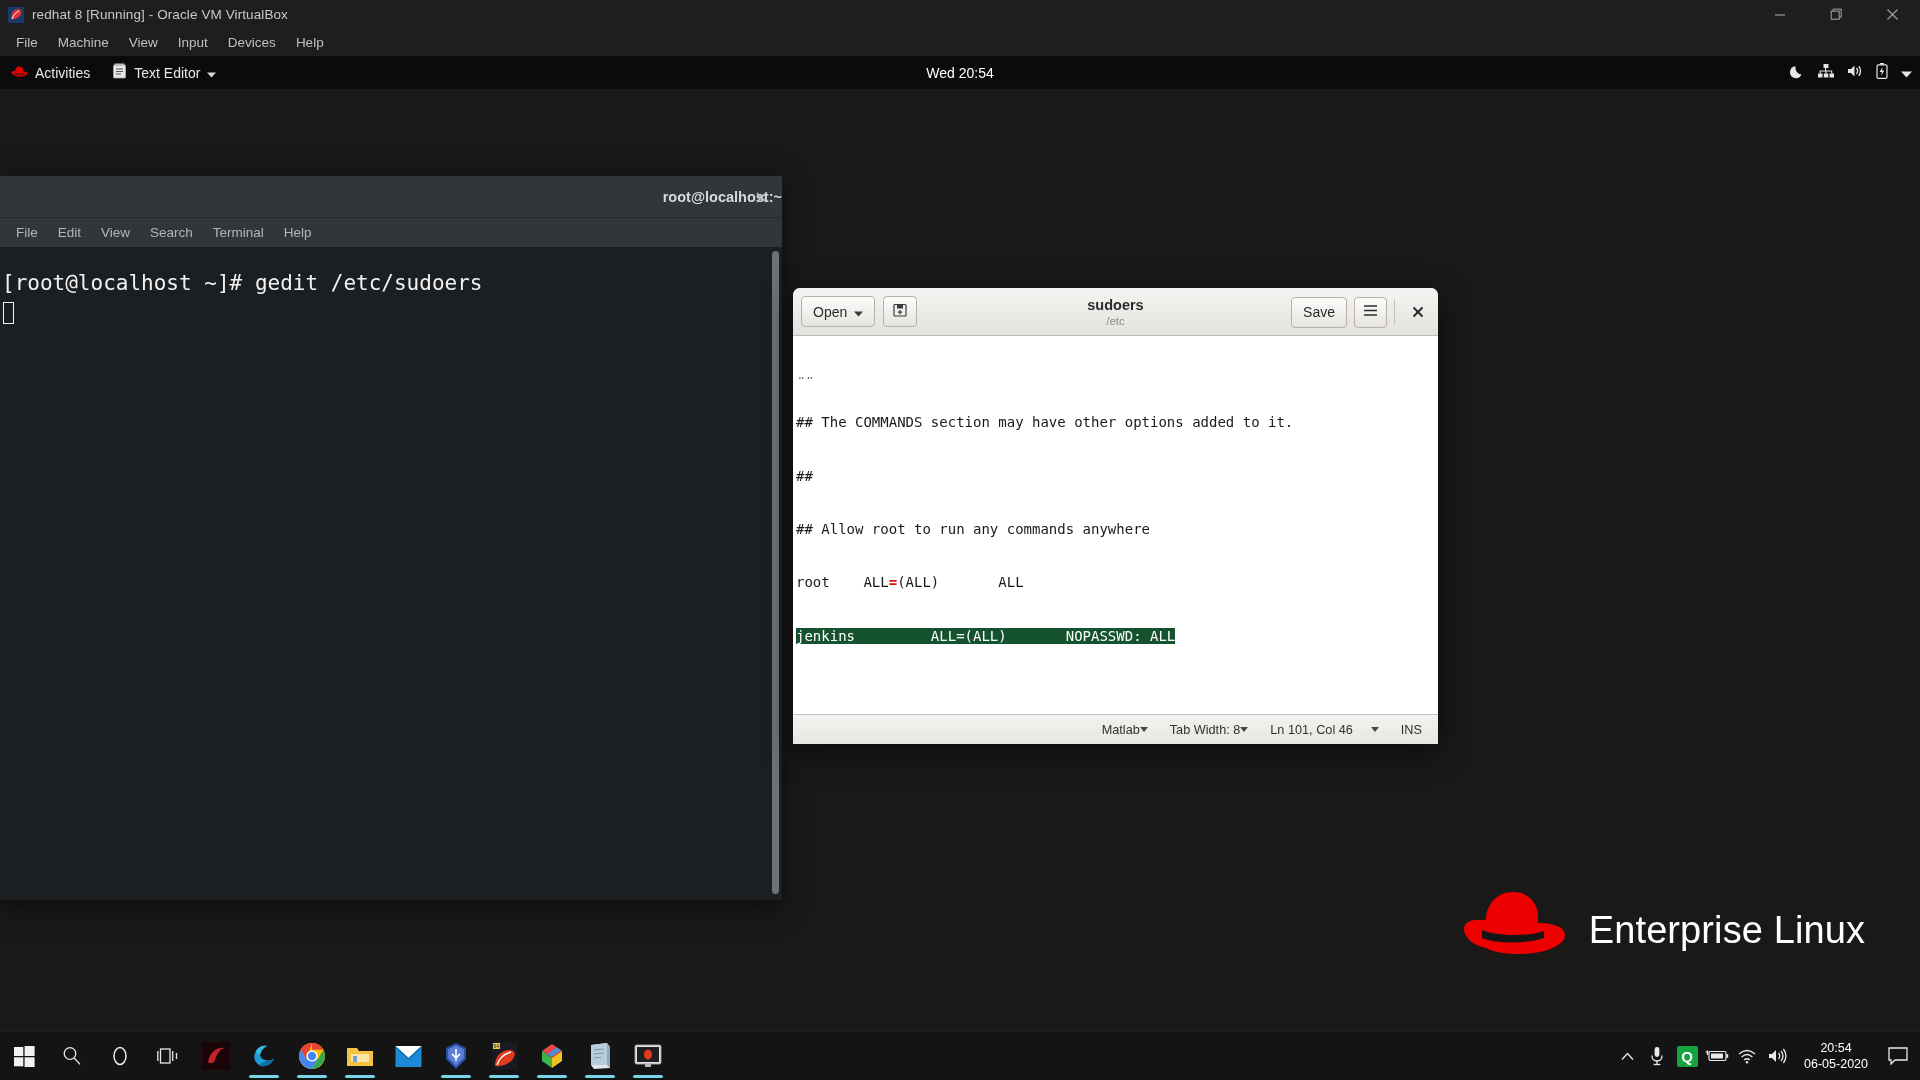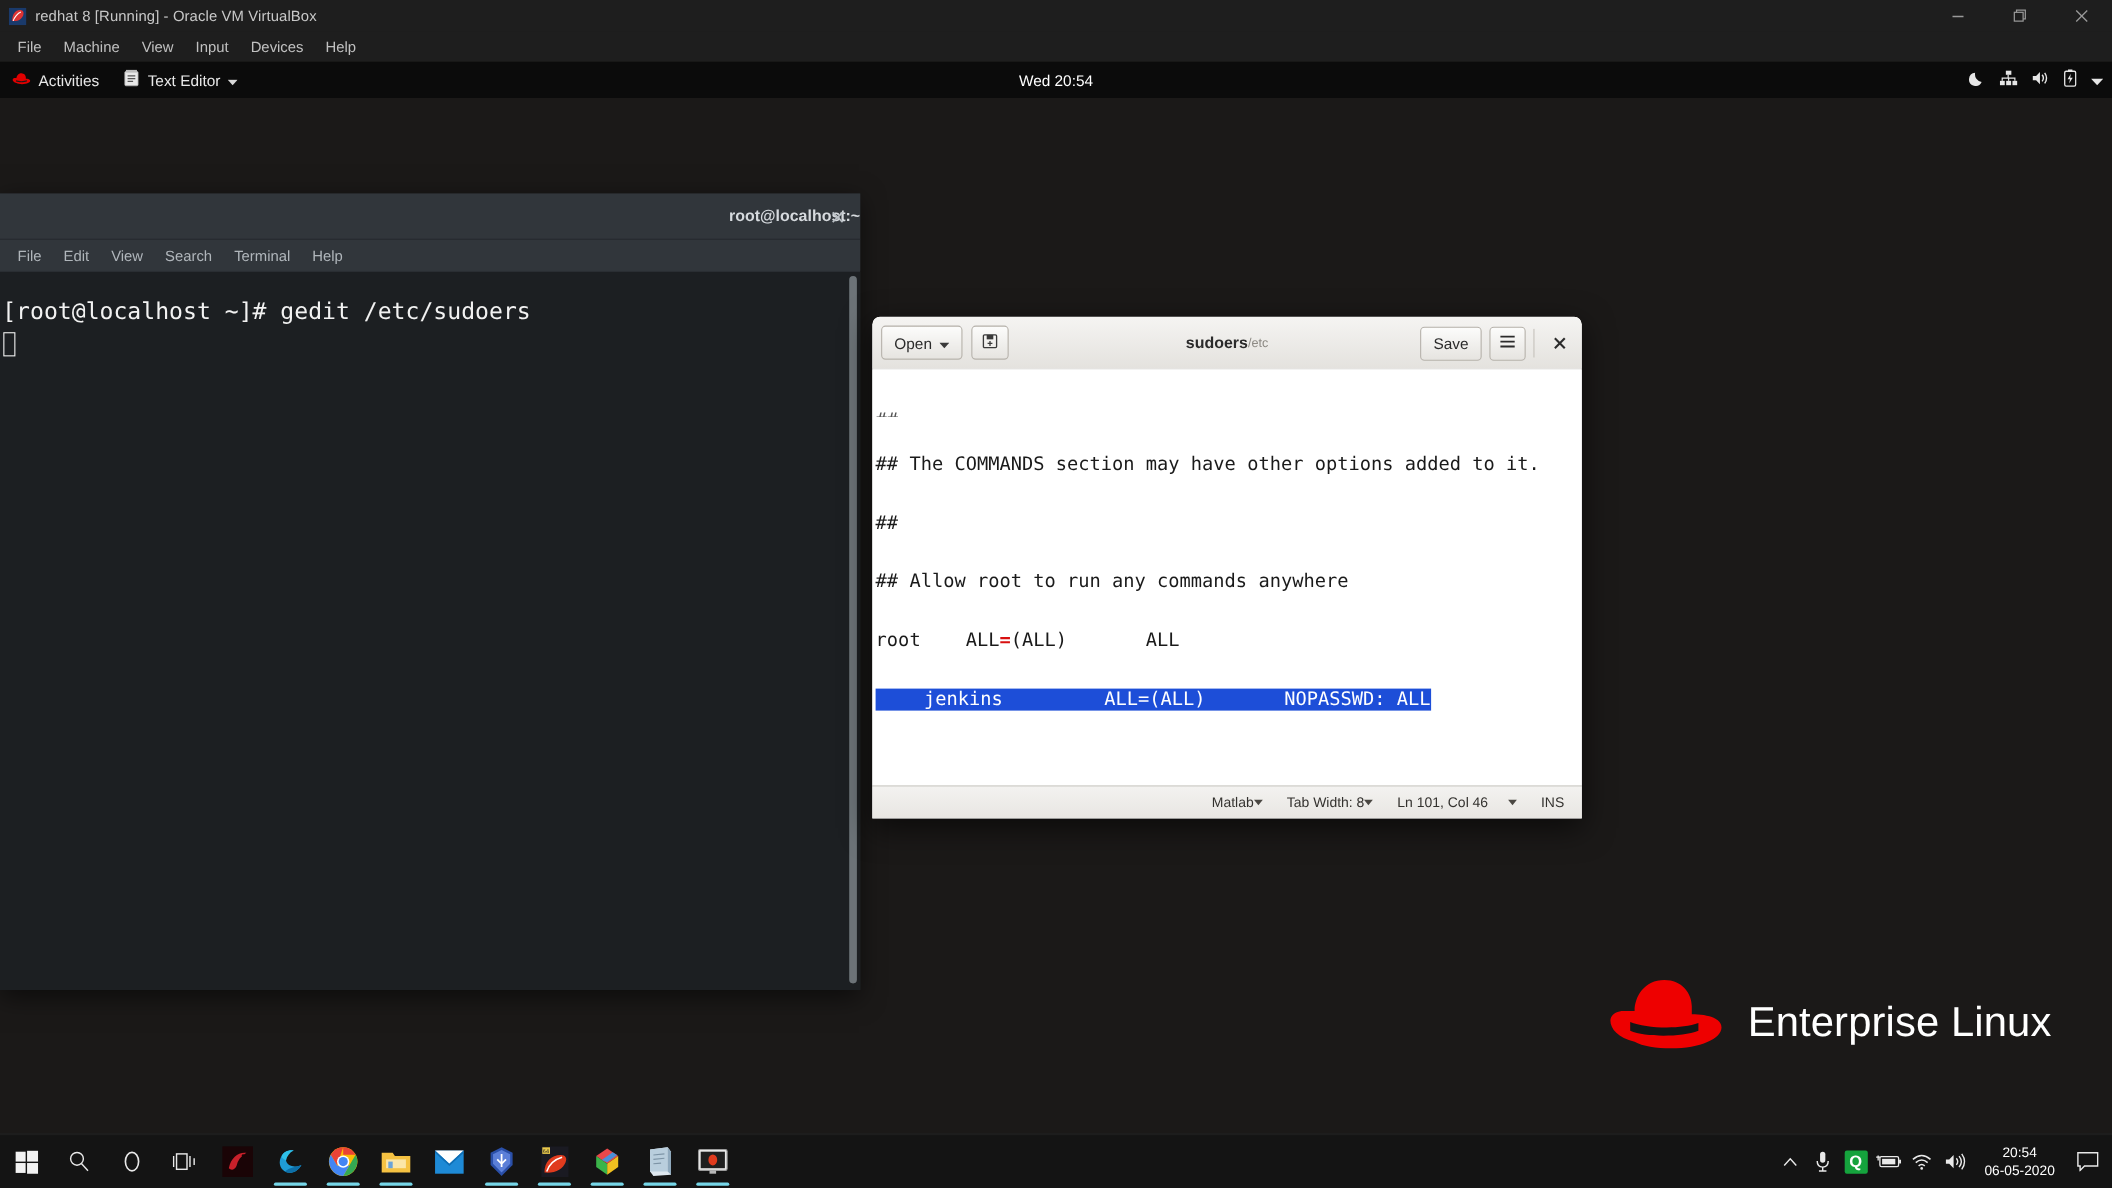--- a/index.html
+++ b/index.html
@@ -131,46 +131,46 @@
   }
   .ged-btn {
     background: linear-gradient(#fcfcfb, #e6e4e0);
     border: 1px solid #b6b2ab; border-radius: 4px;
     height: 31px; display: flex; align-items: center; gap: 7px;
     padding: 0 11px; color: #2b2b2b; font-size: 14px;
   }
   .ged-iconbtn { padding: 0 8px; }
   #gedit-titlebox {
     position: absolute; left: 0; right: 0; top: 0; height: 48px;
-    display: flex; align-items: center; justify-content: center;
+    display: flex; flex-direction: column; align-items: center; justify-content: center;
     pointer-events: none;
   }
   #gedit-titlebox .gt-name { font-size: 14.5px; font-weight: 700; color: #2b2b2b; line-height: 17px; }
   #gedit-titlebox .gt-path { font-size: 11.5px; color: #8d8a84; line-height: 14px; }
   #gedit-right { position: absolute; right: 7px; top: 0; height: 48px; display: flex; align-items: center; gap: 7px; }
   #gedit-close {
     width: 26px; height: 31px; display: flex; align-items: center; justify-content: center;
     color: #2b2b2b; font-size: 16px; font-weight: 700; margin-left: 3px;
   }
   #gedit-sep { width: 1px; height: 26px; background: #c5c2bc; }
 
   #gedit-textarea {
     position: absolute; top: 48px; left: 0; right: 0; bottom: 30px;
     background: #ffffff;
     font-family: "DejaVu Sans Mono", "Liberation Mono", monospace;
-    font-size: 17px; line-height: 17.8px;
+    font-size: 14px; line-height: 17.8px;
     color: #1a1a1a;
     padding: 2px 0 0 3px;
     white-space: pre;
     overflow: hidden;
   }
   #gedit-textarea .ln { display: block; height: 17.8px; }
   .tok-cmt { color: #1a1a1a; }
   .tok-op  { color: #d81010; font-weight: 600; }
-  .sel { background: #1d4ed8; color: #ffffff; padding-left: 44px; }
+  .sel { background: #14532d; color: #ffffff; }
   #gedit-statusbar {
     position: absolute; left: 0; right: 0; bottom: 0; height: 30px;
     background: linear-gradient(#f3f2f0, #e8e6e2);
     border-top: 1px solid #c6c3bd;
     display: flex; align-items: center; justify-content: flex-end;
     gap: 22px; padding-right: 16px;
     font-size: 12.7px; color: #33312e;
   }
   #gedit-statusbar .sb { display: flex; align-items: center; gap: 0; white-space: nowrap; }
   .caret-dn { width: 0; height: 0; border-left: 4px solid transparent; border-right: 4px solid transparent; border-top: 5px solid #4a4742; }

